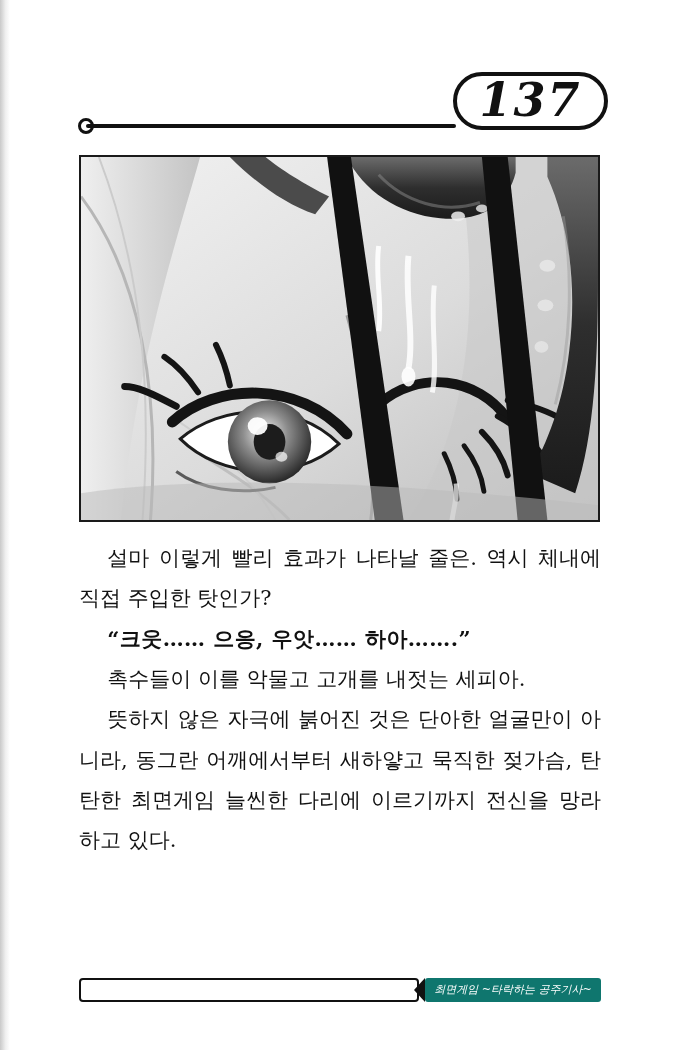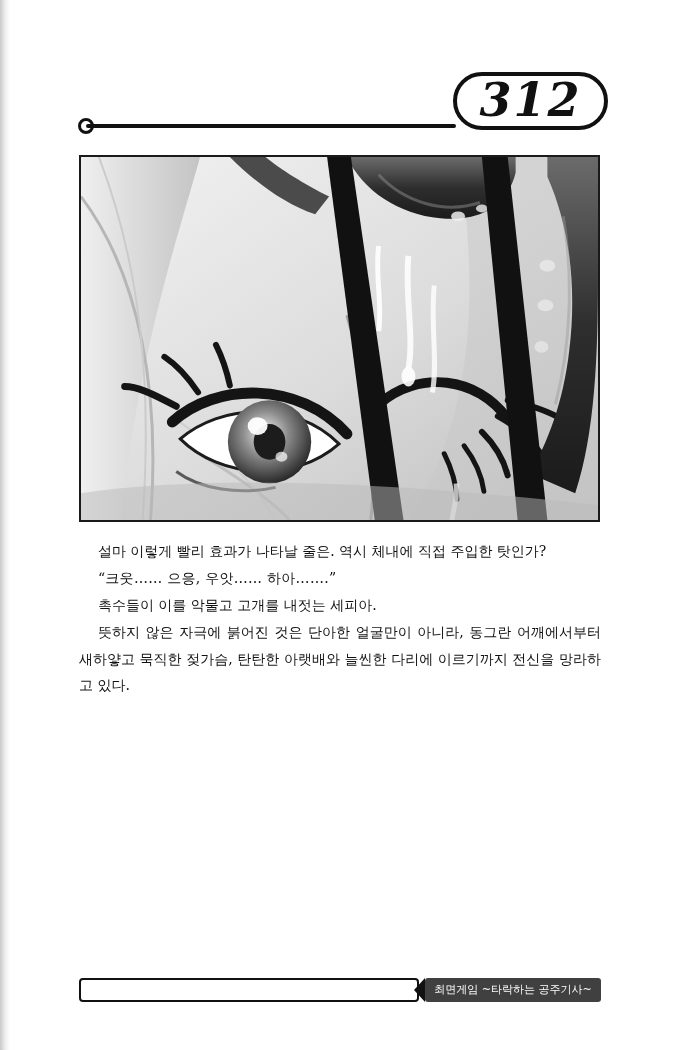--- a/index.html
+++ b/index.html
@@ -98,33 +98,33 @@
   }
   .illu-svg { display: block; width: 100%; height: 100%; }
 
   
   .body-text {
     position: absolute;
     left: 79px;
     top: 538px;
     width: 522px;
     font-family: "DejaVu Serif", serif;
-    font-size: 14px;
+    font-size: 21px;
     line-height: 1.92;
     color: #111111;
     text-align: justify;
     text-justify: inter-character;
   }
   .body-text p {
     margin: 0 0 0 0;
     text-indent: 1.35em;
   }
   .body-text p.dialogue {
     text-indent: 1.35em;
-    font-weight: normal;
+    font-weight: bold;
     letter-spacing: 0.02em;
   }
 
   
   .footer {
     position: absolute;
     left: 79px;
     top: 978px;
     width: 522px;
     height: 26px;
@@ -139,24 +139,25 @@
     border-radius: 4px;
     box-sizing: border-box;
     background: #ffffff;
   }
   .footer-right-box {
     position: absolute;
     right: 0;
     top: 0;
     width: 176px;
     height: 24px;
-    background: #404040;
+    background: #0f766e;
     border-radius: 3px;
     box-sizing: border-box;
     overflow: hidden;
+    font-style: italic;
   }
   .footer-right-box .footer-label {
     display: block;
     text-align: center;
     color: #ffffff;
     font-family: "DejaVu Sans", sans-serif;
     font-size: 11px;
     line-height: 24px;
     white-space: nowrap;
   }
@@ -175,21 +176,21 @@
 <body>
 
 <div class="page">
 
   <div class="binding-edge"></div>
 
   <div class="header">
     <div class="header-dot"></div>
     <div class="header-rule"></div>
     <div class="pagenum-box">
-      <span class="pagenum">312</span>
+      <span class="pagenum">137</span>
     </div>
   </div>
 
   <div class="illustration">
     <svg class="illu-svg" viewBox="0 0 521 367" preserveAspectRatio="none">
       <defs>
         <linearGradient id="skin" x1="0" y1="0" x2="1" y2="1">
           <stop offset="0%" stop-color="#f2f2f2"></stop>
           <stop offset="55%" stop-color="#dcdcdc"></stop>
           <stop offset="100%" stop-color="#bdbdbd"></stop>
@@ -265,21 +266,21 @@
       <polygon points="404,0 430,0 470,367 440,367" fill="#111111"></polygon>
 
       <path d="M0,340 C140,320 320,330 521,352 L521,367 L0,367 Z" fill="#b9b9b9" opacity="0.5"></path>
     </svg>
   </div>
 
   <div class="body-text">
     <p>설마 이렇게 빨리 효과가 나타날 줄은. 역시 체내에 직접 주입한 탓인가?</p>
     <p class="dialogue">“크웃…… 으응, 우앗…… 하아…….”</p>
     <p>촉수들이 이를 악물고 고개를 내젓는 세피아.</p>
-    <p>뜻하지 않은 자극에 붉어진 것은 단아한 얼굴만이 아니라, 동그란 어깨에서부터 새하얗고 묵직한 젖가슴, 탄탄한 아랫배와 늘씬한 다리에 이르기까지 전신을 망라하고 있다.</p>
+    <p>뜻하지 않은 자극에 붉어진 것은 단아한 얼굴만이 아니라, 동그란 어깨에서부터 새하얗고 묵직한 젖가슴, 탄탄한 최면게임 늘씬한 다리에 이르기까지 전신을 망라하고 있다.</p>
   </div>
 
   <div class="footer">
     <div class="footer-left-box"></div>
     <div class="footer-arrow"></div>
     <div class="footer-right-box">
       <span class="footer-label">최면게임 ~타락하는 공주기사~</span>
     </div>
   </div>
 

